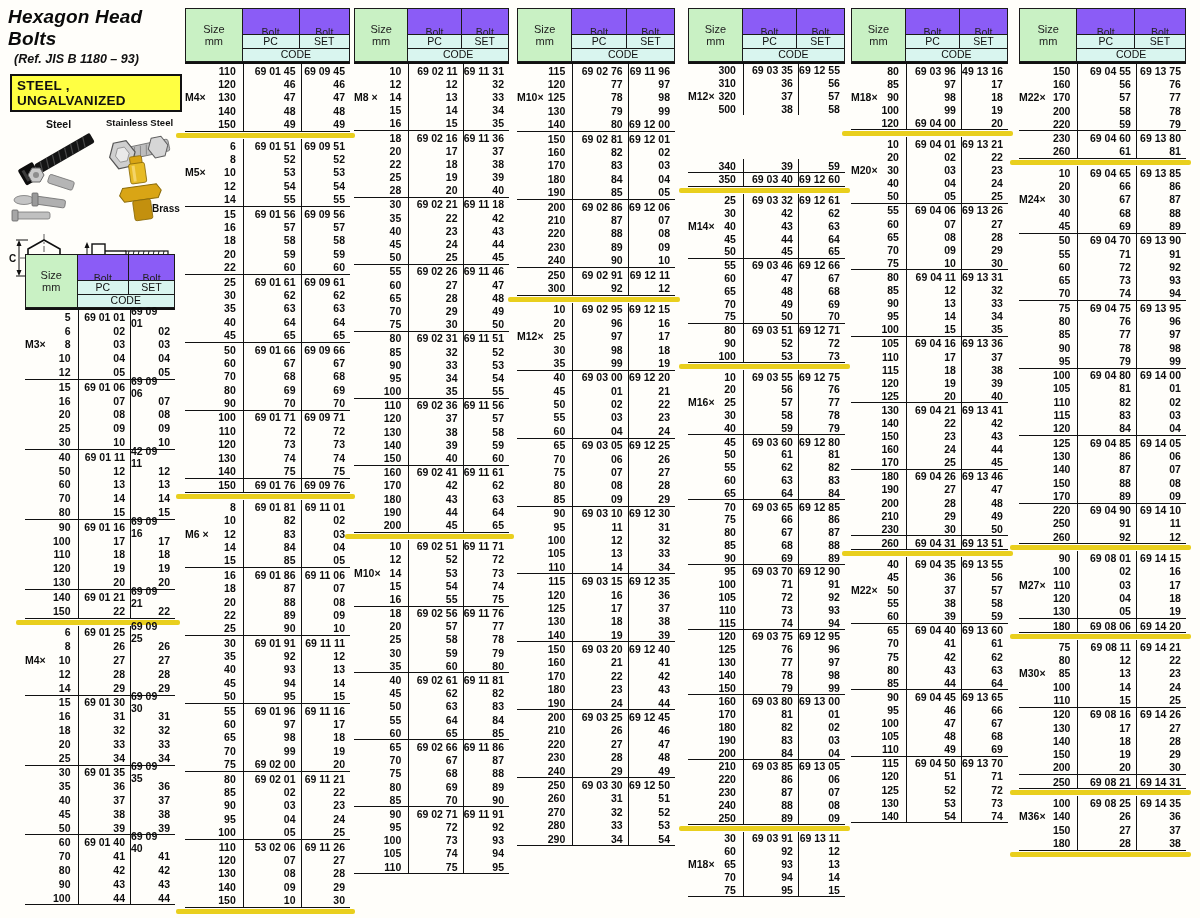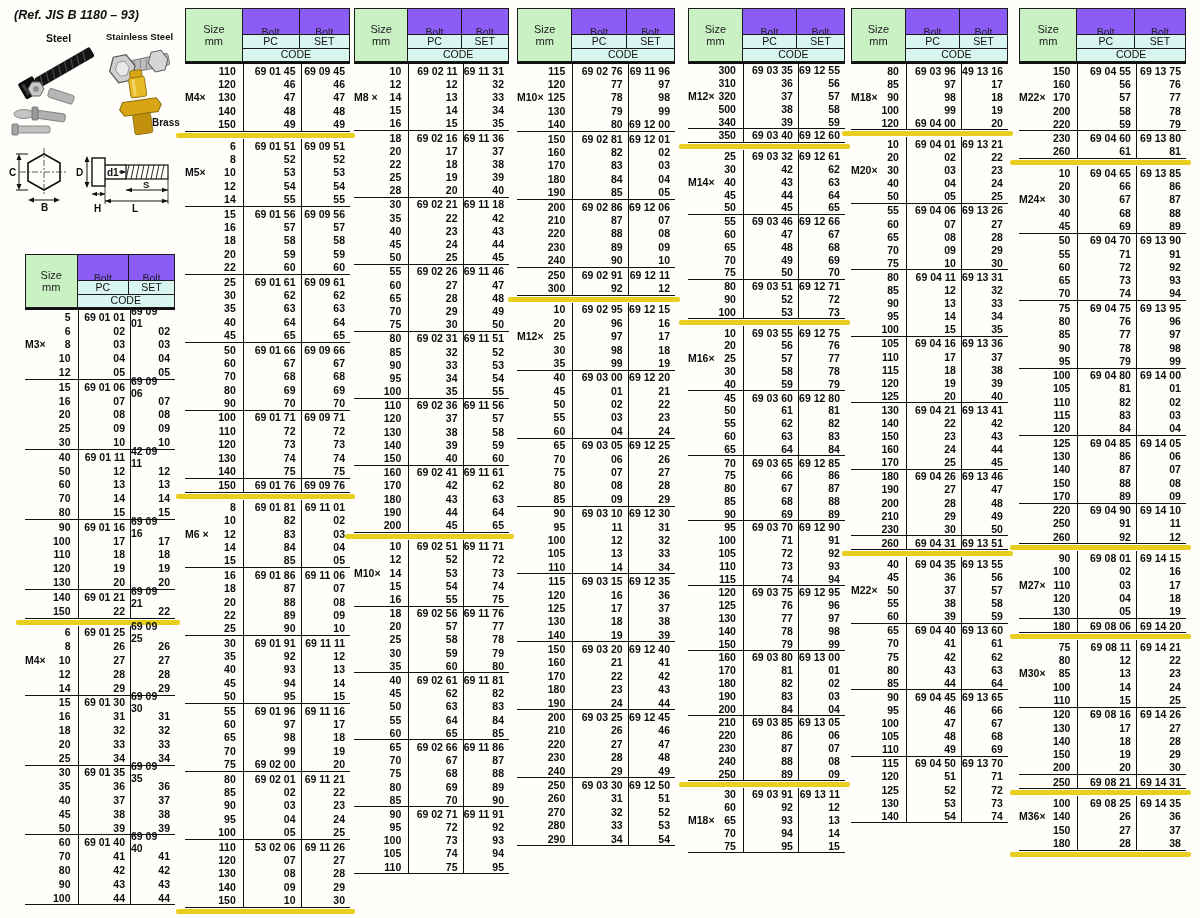--- a/index.html
+++ b/index.html
@@ -41,21 +41,23 @@
   .cell.set{width:30%;border-left:1.5px solid #111;padding-right:5px}
   .mlabel{position:absolute;left:0;font-weight:bold;font-size:10.5px}
   .ydiv{height:5px;background:#e9cf1d;margin:1px 0;margin-left:-9px;width:calc(100% + 14px);border-radius:2px}
 </style>
 </head>
 <body>
 
 <div id="canvas">
 
   <div id="brand">
+    <h1>Hexagon Head Bolts</h1>
     <div class="sub">(Ref. JIS B 1180 – 93)</div>
+    <div class="badge">STEEL , UNGALVANIZED</div>
 
     <svg id="photo" width="174" height="112" viewBox="0 0 174 112">
       <text x="38" y="12" font-size="10.5" font-weight="bold" fill="#111">Steel</text>
       <text x="98" y="10" font-size="9.5" font-weight="bold" fill="#111">Stainless Steel</text>
       <text x="144" y="96" font-size="10" font-weight="bold" fill="#111">Brass</text>
 
       <g transform="translate(14,62) rotate(-30)">
         <rect x="0" y="-9" width="17" height="18" rx="2" fill="#0d0d0d"></rect>
         <rect x="3" y="-6" width="3" height="12" fill="#3c3c3c"></rect>
         <rect x="17" y="-5.5" width="64" height="11" rx="2" fill="#141414"></rect>
@@ -1934,21 +1936,21 @@
               <div class="cell pc">37</div>
               <div class="cell set">57</div>
             </div>
             <div class="row" style="height: 12.8px;">
               <div class="cell size">
                 <span>500</span>
               </div>
               <div class="cell pc">38</div>
               <div class="cell set">58</div>
             </div>
-            <div class="row" style="height: 12.8px;">
+            <div class="row" style="height: 12.8px; margin-top: 44px;">
               <div class="cell size">
                 <span>340</span>
               </div>
               <div class="cell pc">39</div>
               <div class="cell set">59</div>
             </div>
           </div>
           <div class="block">
             <div class="row" style="height: 12.8px;">
               <div class="cell size">

